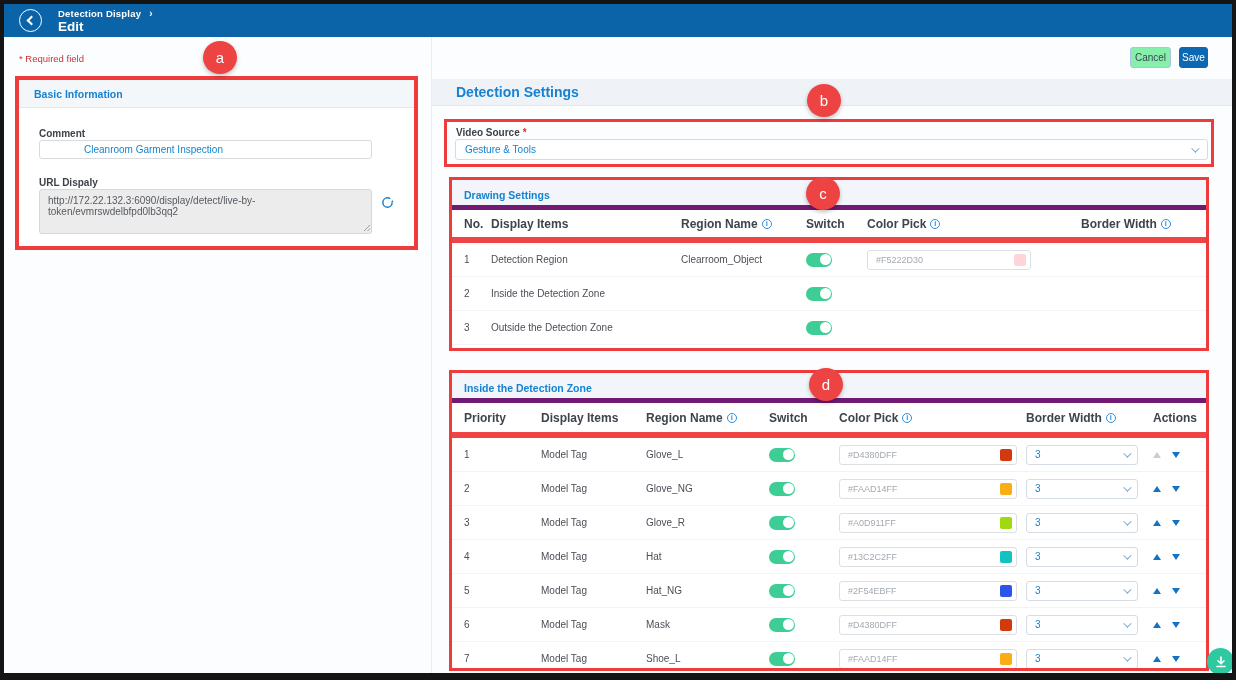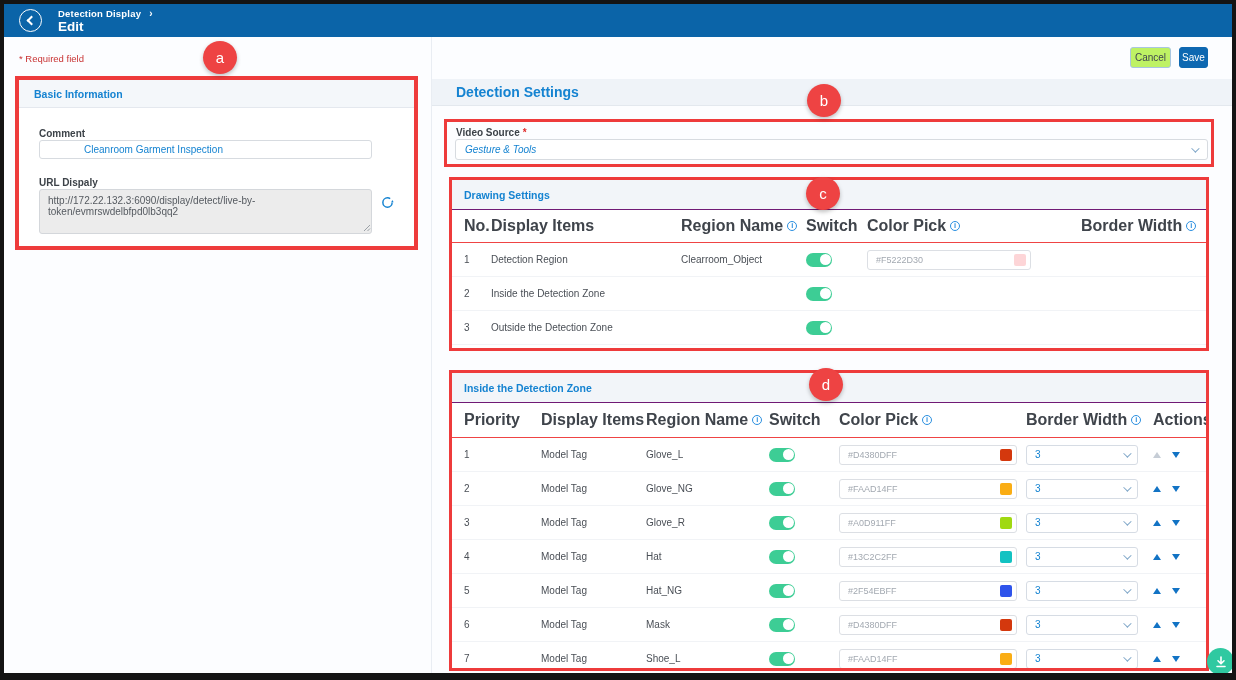--- a/index.html
+++ b/index.html
@@ -12,21 +12,21 @@
   .topbar { position:absolute; left:0; top:0; width:100%; height:33px; background:#0b64a8; }
   .back-btn { position:absolute; left:15px; top:5px; width:23px; height:23px; border:1.5px solid #ffffff; border-radius:50%; cursor:pointer; }
   .back-btn .chev { position:absolute; left:8px; top:6.5px; width:7px; height:7px; border-left:2px solid #fff; border-bottom:2px solid #fff; transform:rotate(45deg); }
   .crumb { position:absolute; left:54px; top:4px; color:#fff; font-size:9.5px; font-weight:bold; letter-spacing:.2px; }
   .crumb .sep { margin-left:8px; font-size:10px; }
   .page-title { position:absolute; left:54px; top:15px; color:#fff; font-size:13.5px; font-weight:bold; }
 
   
   .required-note { position:absolute; left:15px; top:49px; color:#c93434; font-size:9.5px; }
   .btn { position:absolute; top:43px; height:21px; font-size:10px; border-radius:3px; text-align:center; line-height:19px; cursor:pointer; }
-  .btn-cancel { left:1126px; width:41px; background:#bef264; border:1px solid #a9c6e0; color:#3e4450; }
+  .btn-cancel { left:1126px; width:41px; background:#86efac; border:1px solid #a9c6e0; color:#3e4450; }
   .btn-save { left:1175px; width:29px; background:#0e68b1; border:1px solid #0e68b1; color:#fff; }
 
   .v-divider { position:absolute; left:427px; top:33px; bottom:0; width:1px; background:#e9edf3; }
 
   
   .ann-box { position:absolute; border:4px solid #ee3b3b; background:transparent; pointer-events:none; z-index:5; }
   .ann-box.thin { border-width:3px; }
   .callout { position:absolute; width:34px; height:33px; border-radius:50%; background:#ee4343; color:#fff; font-size:15px; text-align:center; line-height:33px; z-index:6; box-shadow:0 2px 4px rgba(0,0,0,.25); }
 
   
@@ -40,24 +40,24 @@
   .resize-handle { position:absolute; left:344px; top:144px; width:8px; height:8px; }
   .refresh-icon { position:absolute; left:362px; top:116px; width:13px; height:13px; cursor:pointer; }
 
   
   .ds-band { position:absolute; left:428px; top:75px; width:800px; height:27px; background:#eff3f8; border-bottom:1px solid #e3e8ee; line-height:27px; padding-left:24px; font-size:14px; font-weight:bold; color:#1583d1; }
 
   .select-box { position:absolute; height:21px; border:1px solid #d7dbe0; border-radius:3px; background:#fff; font-size:10px; color:#1583d1; line-height:19px; padding-left:9px; cursor:pointer; }
   .chev-down { position:absolute; right:10px; top:7px; width:6px; height:6px; border-right:1.5px solid #7fa6c8; border-bottom:1.5px solid #7fa6c8; transform:rotate(45deg) translateY(-2px); }
 
   .table-card { position:absolute; left:0; top:0; right:0; bottom:0; background:#fff; overflow:hidden; }
-  .tc-head { height:30px; background:#f2f5f9; border-bottom:1px solid #701a75; line-height:30px; padding-left:12px; font-size:10.5px; font-weight:bold; color:#1583d1; }
+  .tc-head { height:30px; background:#f2f5f9; border-bottom:5px solid #701a75; line-height:30px; padding-left:12px; font-size:10.5px; font-weight:bold; color:#1583d1; }
   .grid-c { display:grid; grid-template-columns:27px 190px 125px 61px 214px 1fr; align-items:center; padding-left:12px; }
   .grid-d { display:grid; grid-template-columns:77px 105px 123px 70px 187px 127px 1fr; align-items:center; padding-left:12px; }
-  .thead { height:33px; border-bottom:1px solid #ef4444; font-size:16px; font-weight:bold; color:#3f444b; }
+  .thead { height:33px; border-bottom:6px solid #ef4444; font-size:12px; font-weight:bold; color:#3f444b; }
   .thead-d { height:35px;text-align:center; }
   .trow { height:34px; border-bottom:1px solid #f1f3f6; font-size:10px; color:#4a4f56; }
   .hcell { display:flex; align-items:center; gap:4px; }
 
   .info-icon { display:inline-block; width:10px; height:10px; border:1px solid #2a8fe0; border-radius:50%; color:#2a8fe0; font-size:7.5px; line-height:8px; text-align:center; font-style:normal; cursor:pointer; }
   .info-icon::after { content:"i"; }
 
   .toggle { position:relative; width:26px; height:14px; border-radius:7px; background:#3dcd95; cursor:pointer; }
   .toggle .knob { position:absolute; right:1.5px; top:1.5px; width:11px; height:11px; border-radius:50%; background:#fff; }
 
@@ -113,21 +113,21 @@
         <path d="M12.2 4.4 l1.4 2.2 -2.6 .2 z" fill="#1583d1"></path>
       </svg>
     </div>
 
     <div class="ds-band">Detection Settings</div>
 
     <div class="ann-box thin" style="left:440px; top:115px; width:770px; height:48px;"></div>
     <div class="field-label" style="left:452px; top:123px;">
       <span>Video Source</span><span class="req">*</span>
     </div>
-    <div class="select-box" style="left:451px; top:135px; width:753px;font-style:italic;">
+    <div class="select-box" style="left:451px; top:135px; width:753px;">
       <span>Gesture &amp; Tools</span>
       <span class="chev-down"></span>
     </div>
 
     <div class="ann-box thin" style="left:445px; top:173px; width:760px; height:174px;"></div>
     <div style="position:absolute; left:448px; top:176px; width:754px; height:168px;">
       <div class="table-card">
         <div class="tc-head">Drawing Settings</div>
         <div class="grid-c thead">
           <span class="hcell">No.</span>

